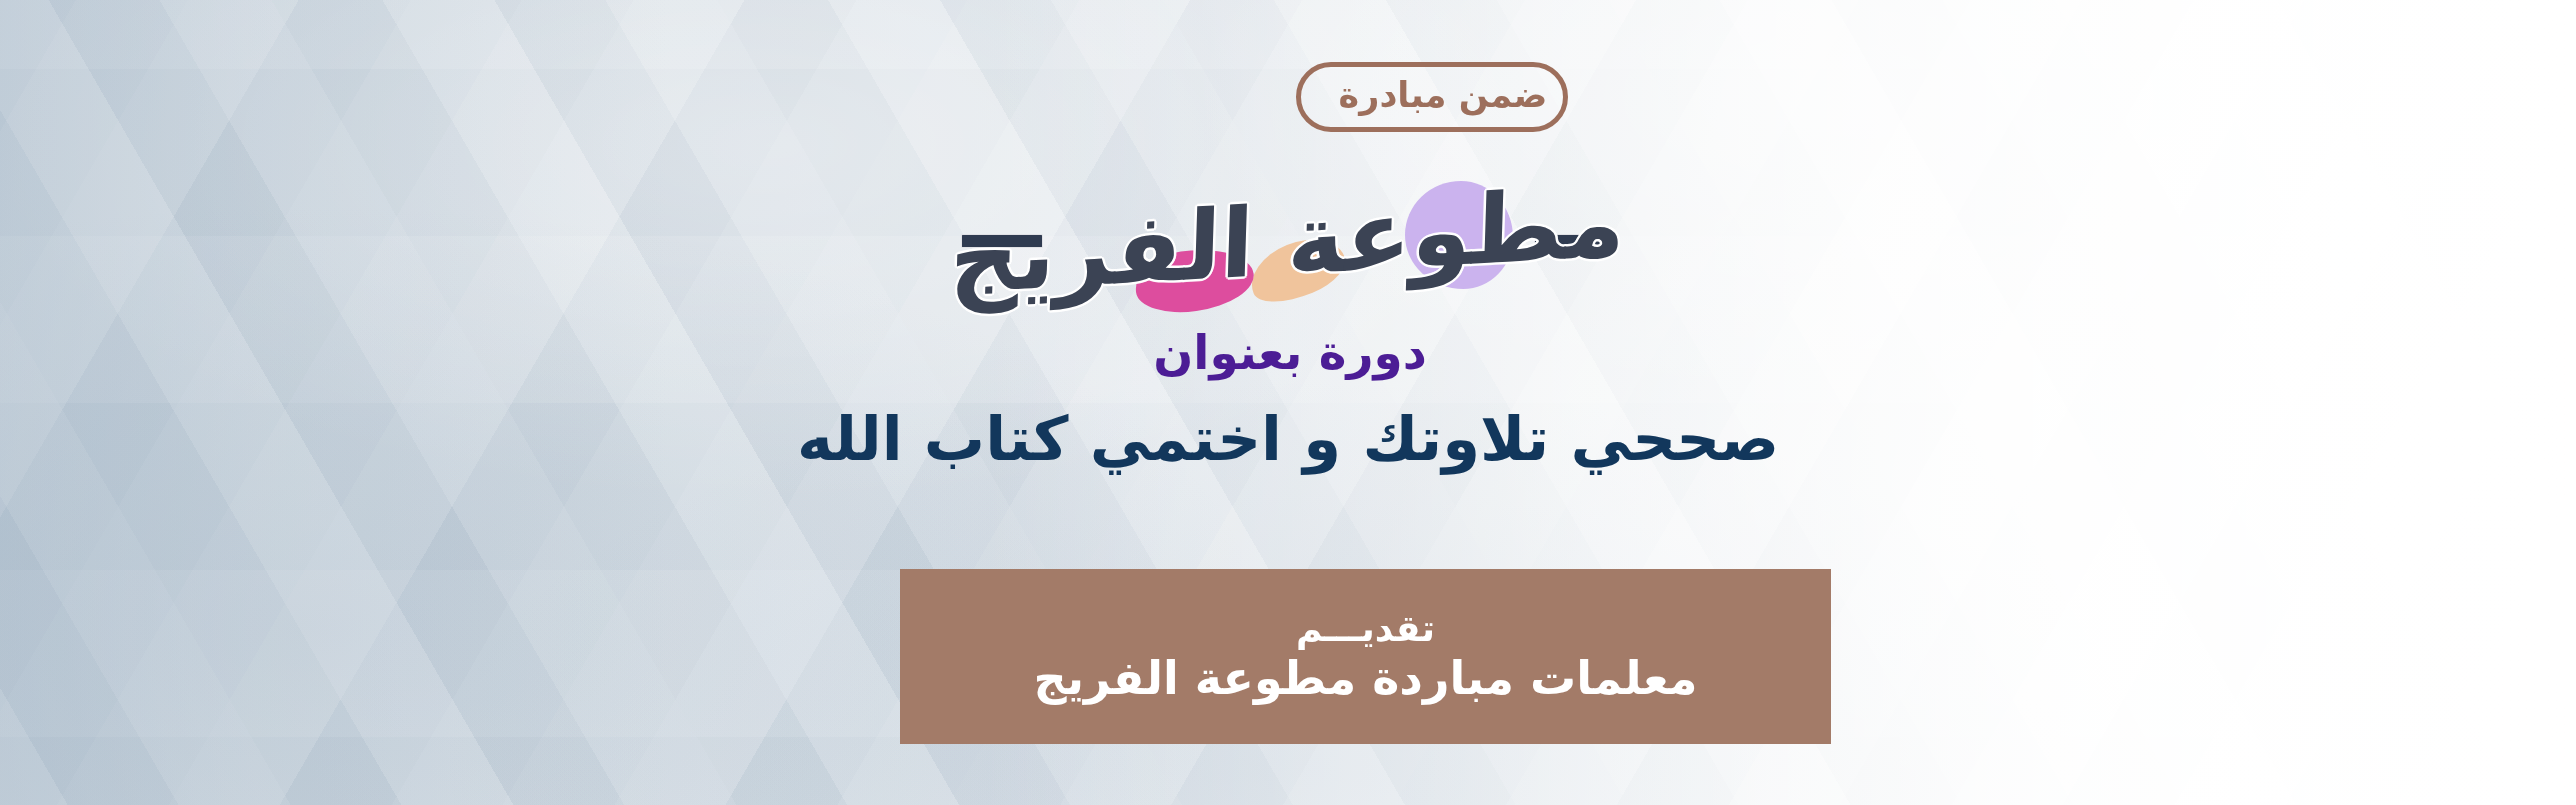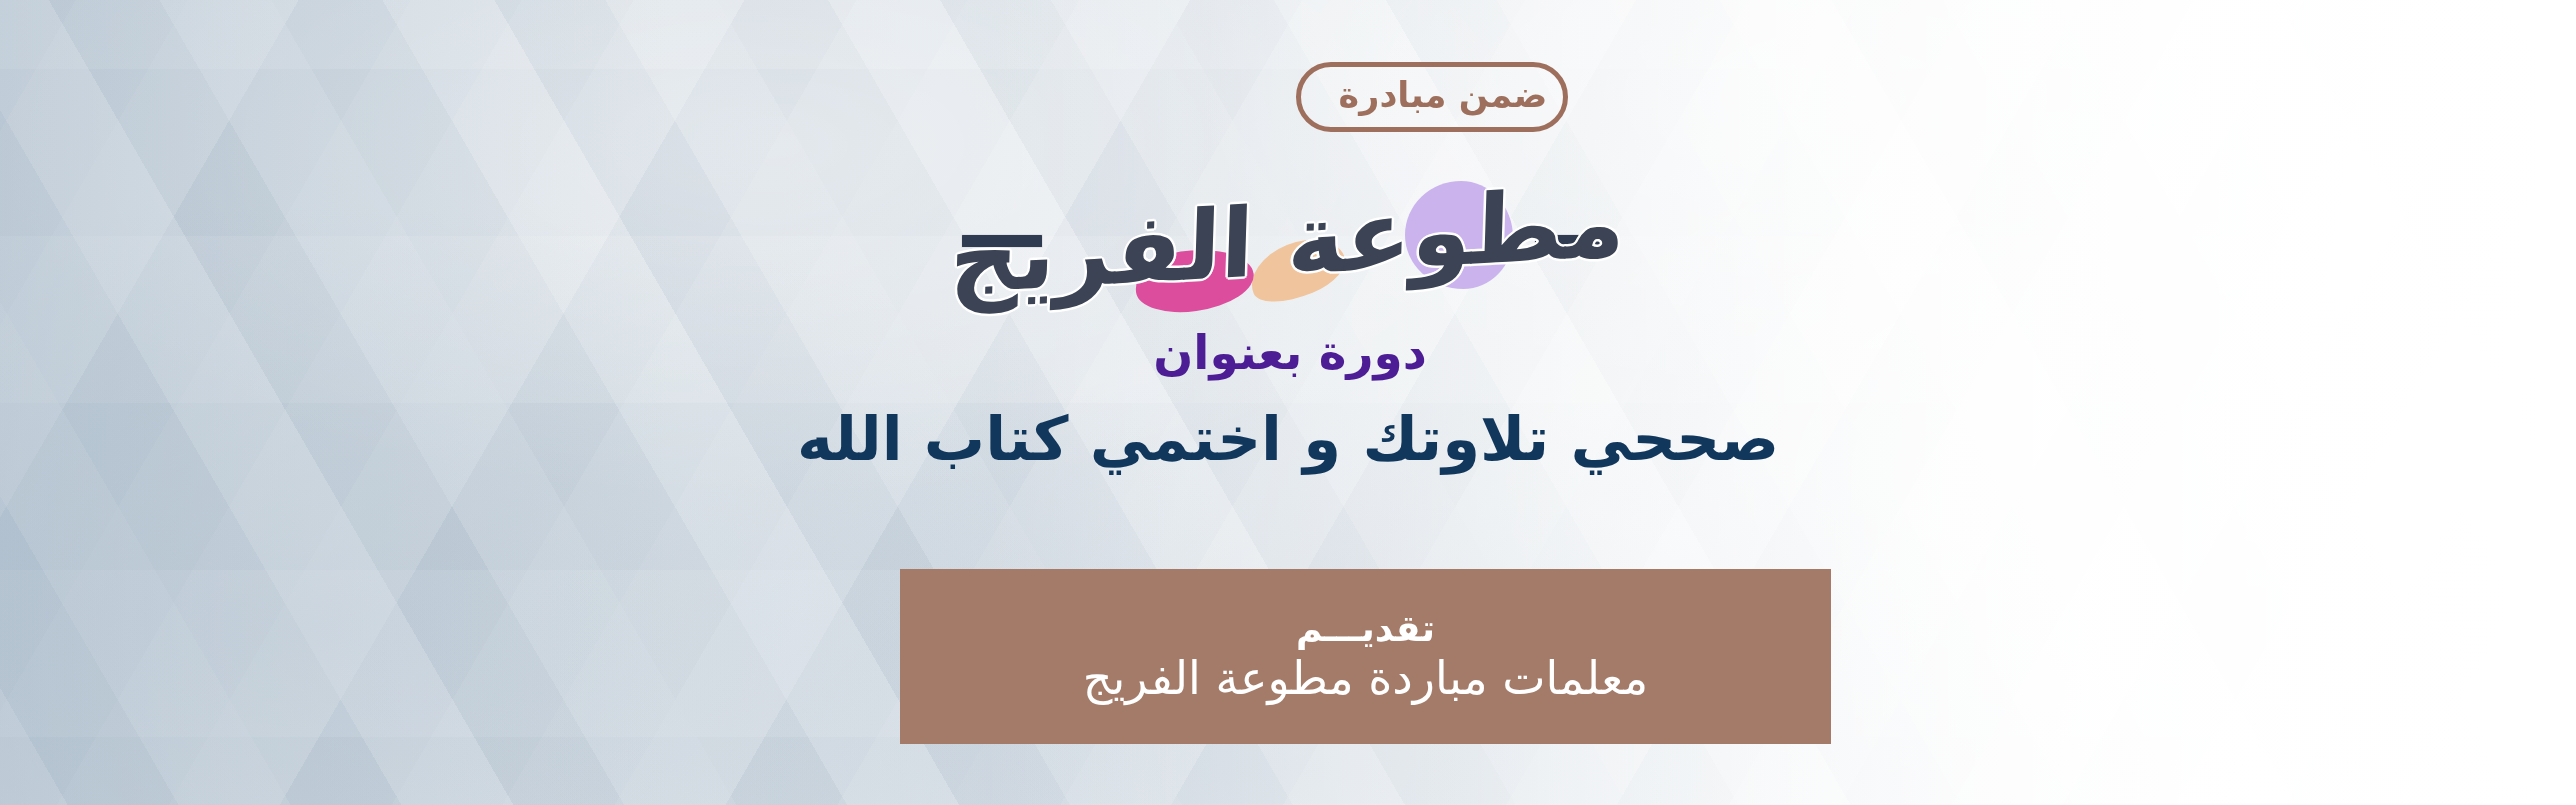--- a/index.html
+++ b/index.html
@@ -248,21 +248,21 @@
     margin-top:8px;
   }
   .presenter-label{
     font-size:36px;
     font-weight:700;
     color:#ffffff;
     line-height:1.05;
   }
   .presenter-name{
     font-size:46px;
-    font-weight:400;
+    font-weight:700;
     color:#ffffff;
     line-height:1.1;
     white-space:nowrap;
   }
 </style>
 </head>
 <body>
 
 <div class="banner">
 

